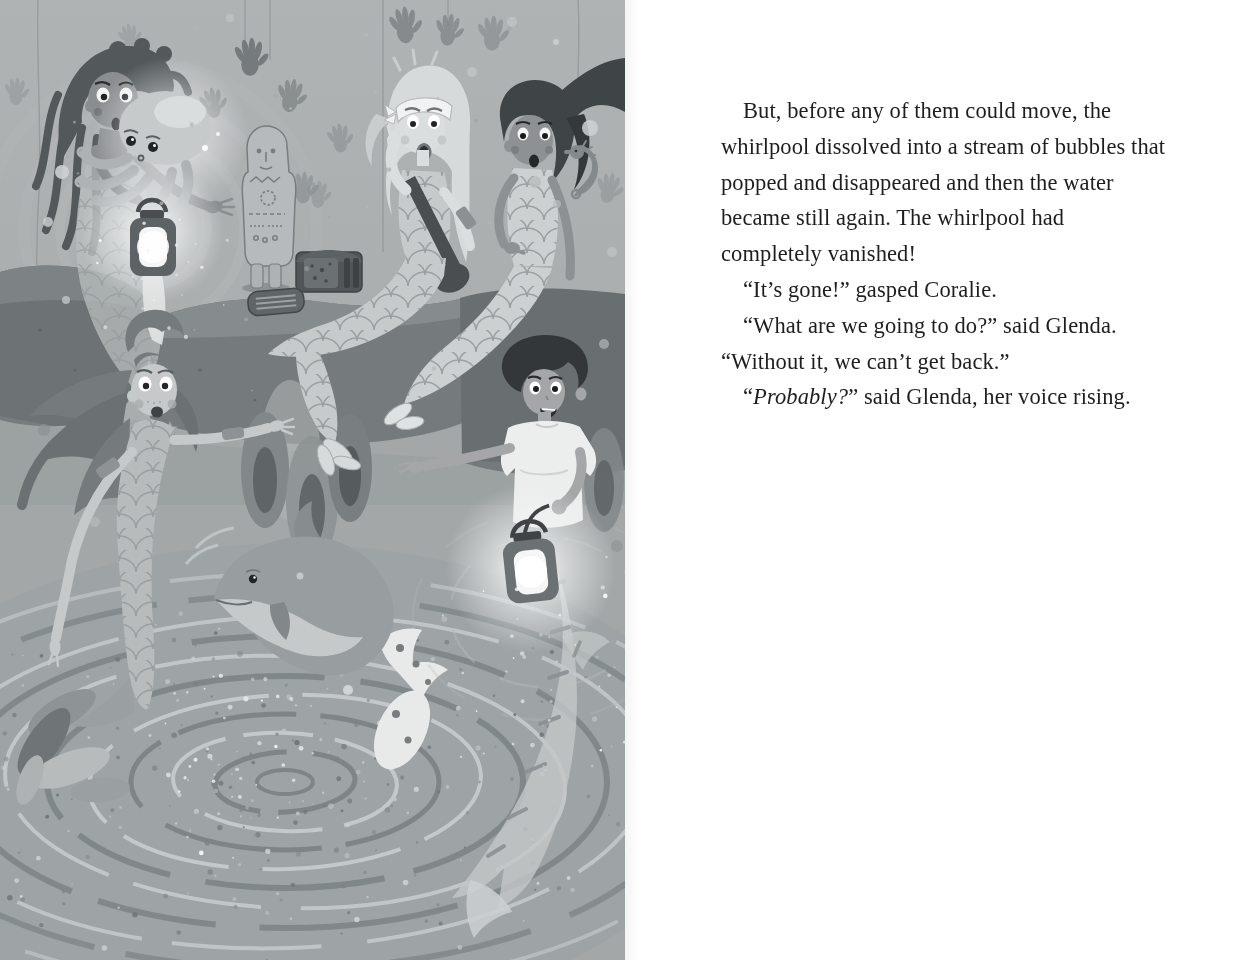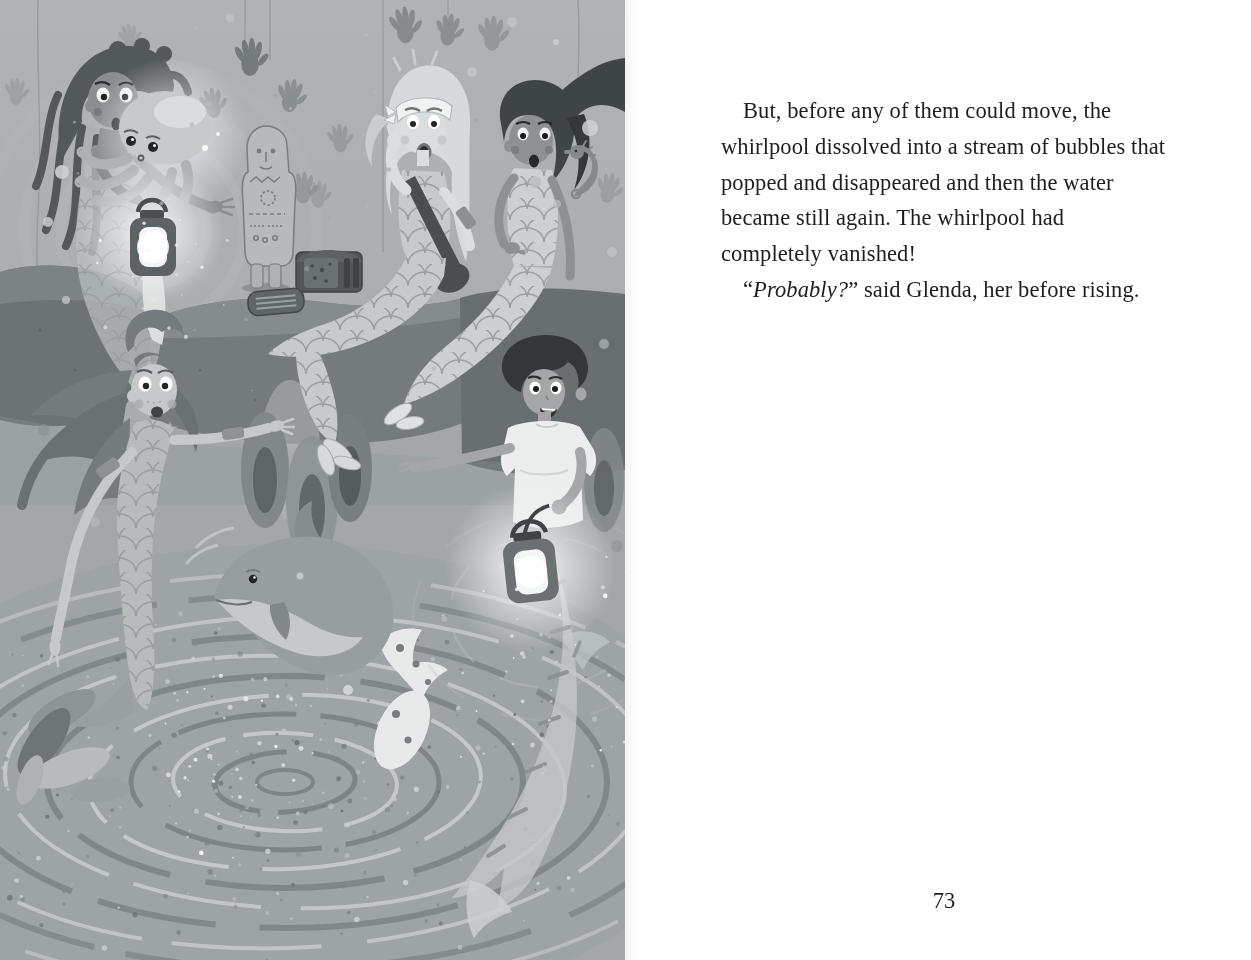--- a/index.html
+++ b/index.html
@@ -833,17 +833,18 @@
           <circle cx="437.9" cy="98.4" r="1.62" fill="#b7bbbc" opacity="0.50"></circle>
           <circle cx="246.2" cy="319.5" r="2.08" fill="#9ea3a4" opacity="0.82"></circle>
           <circle cx="290.5" cy="108.4" r="1.26" fill="#b7bbbc" opacity="0.87"></circle>
         </g>
   </svg>
   </div>
 
   <div class="page-right">
     <div class="text-column">
         <p><span>But, before any of them could move, the whirlpool dissolved into a stream of bubbles that popped and disappeared and then the water became still again. The whirlpool had completely vanished!</span></p>
-        <p><span>“</span><em>Probably?</em><span>” said Glenda, her before rising.</span></p>
+        <p><span>“It’s gone!” gasped Coralie.</span></p>
+        <p><span>“What are we going to do?” said Glenda. “Without it, we can’t get back.”</span></p>
+        <p><span>“</span><em>Probably?</em><span>” said Glenda, her voice rising.</span></p>
       </div>
-    <div class="page-number">73</div>
   </div>
 </div>
 
 </body></html>

